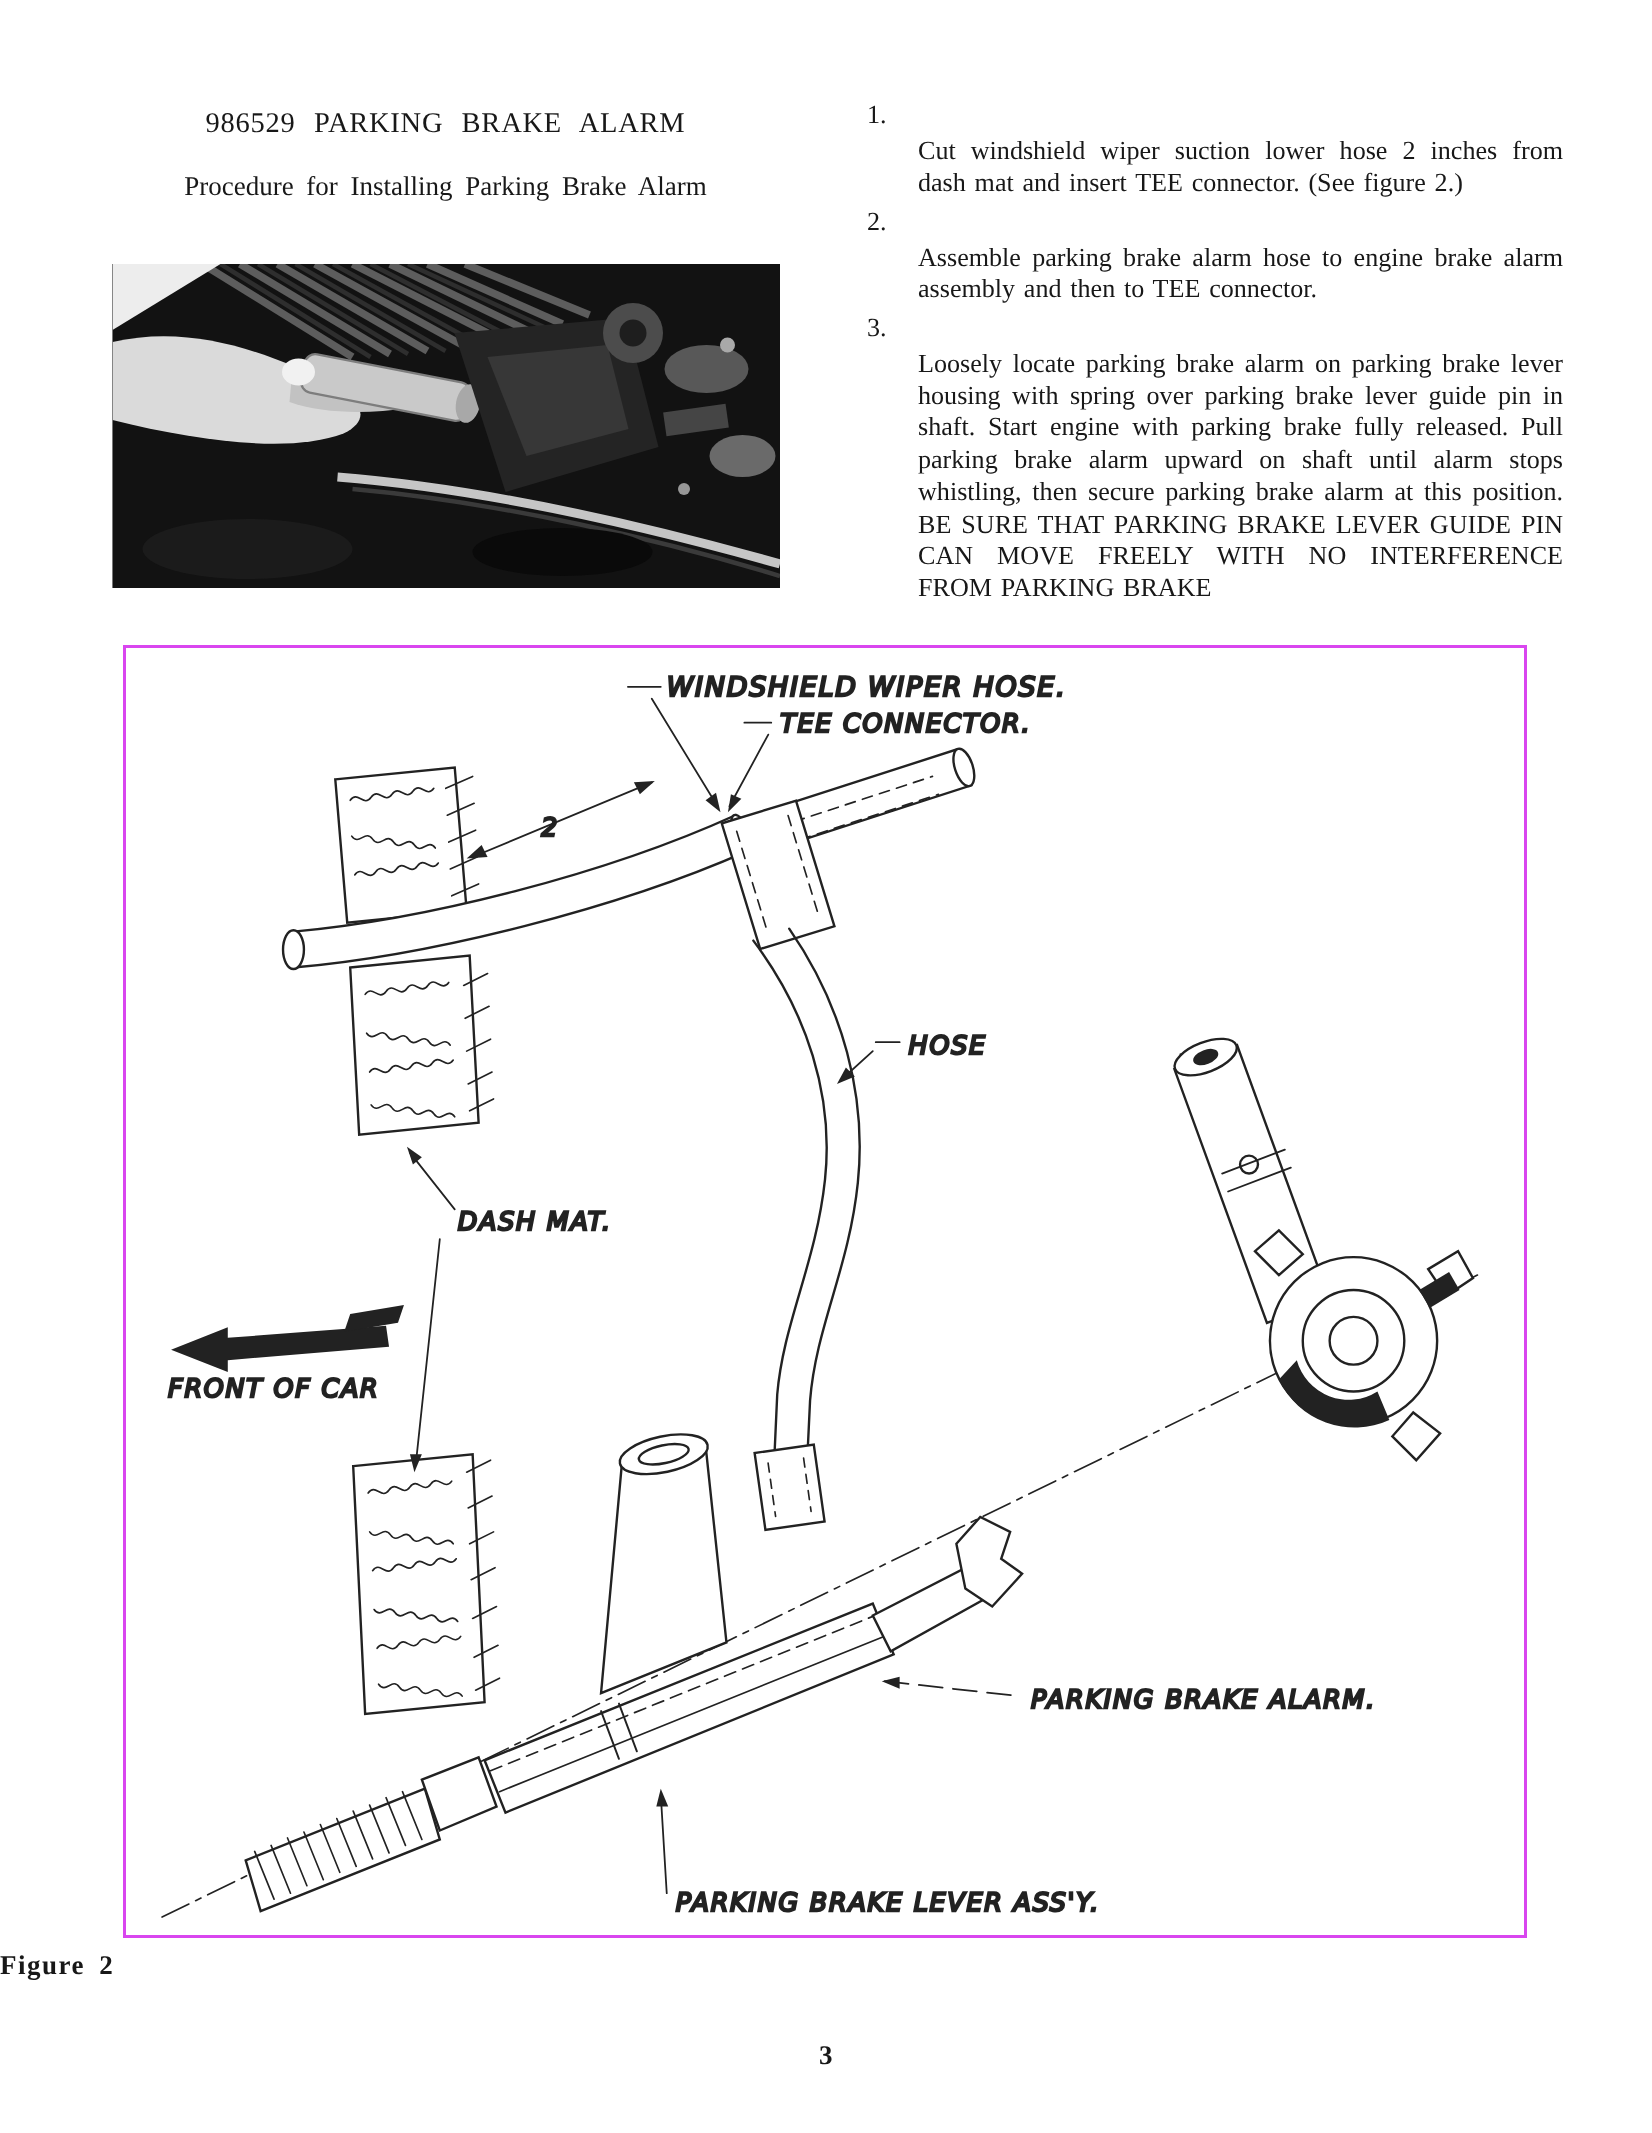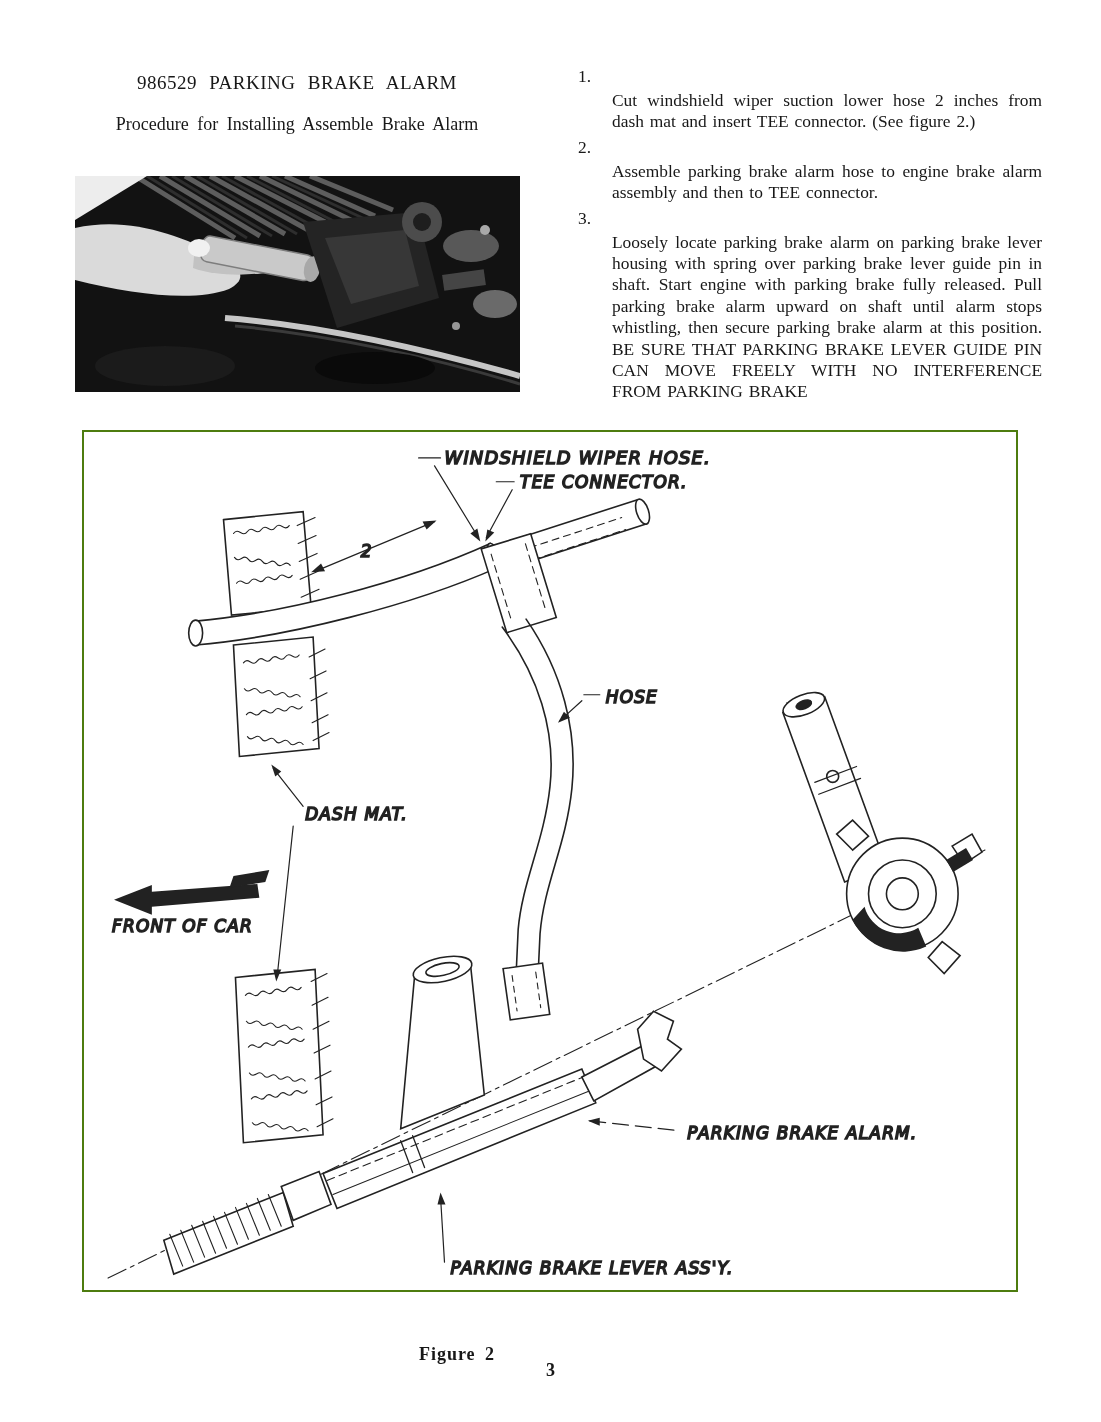--- a/index.html
+++ b/index.html
@@ -24,45 +24,45 @@
   .fig1-caption {
     position:absolute; left:75px; top:399px; width:445px; text-align:center;
     font-size:18px; font-weight:bold; letter-spacing:1px; word-spacing:4px;
   }
   .steps { position:absolute; left:578px; top:66px; width:464px; font-size:17.4px; line-height:21.4px; }
   .step { display:flex; margin-bottom:4px; }
   .step-num { width:34px; flex:none; }
   .step-text { flex:1; text-align:justify; word-spacing:1.5px;margin-top:24px; }
   .fig2 {
     position:absolute; left:82px; top:430px; width:936px; height:862px;
-    border:2px solid #4d7c0f; background:#fff;
+    border:2px solid #d946ef; background:#fff;
   }
   .fig2 svg { display:block; width:100%; height:100%; }
   .fig2-caption {
-    position:absolute; left:0; top:1344px; width:914px; text-align:center;
+    position:absolute; left:0; top:1300px; width:914px; 
     font-size:18px; font-weight:bold; letter-spacing:1px; word-spacing:4px;
   }
   .page-num {
     position:absolute; left:0; top:1360px; width:1101px; text-align:center;
     font-size:18px; font-weight:bold;
   }
   .lbl {
     font-family:"DejaVu Sans", sans-serif; font-style:italic;
     font-size:17px; letter-spacing:1.2px; fill:#1c1c1c;
   }
   .lbl-big { font-size:18px; }
 </style>
 </head>
 <body>
 
 <div class="page">
 
   <div class="title">986529 PARKING BRAKE ALARM</div>
   <div class="subtitle">
-    <div>Procedure for Installing Assemble Brake Alarm</div>
+    <div>Procedure for Installing Parking Brake Alarm</div>
   </div>
 
   <div class="photo">
     <svg viewBox="0 0 445 216">
       <rect x="0" y="0" width="445" height="216" fill="#121212"></rect>
 
       <g stroke="#5d5d5d" stroke-width="5">
         <path d="M60,0 L160,62"></path>
           <path d="M85,0 L185,60"></path>
           <path d="M110,0 L210,58"></path>

